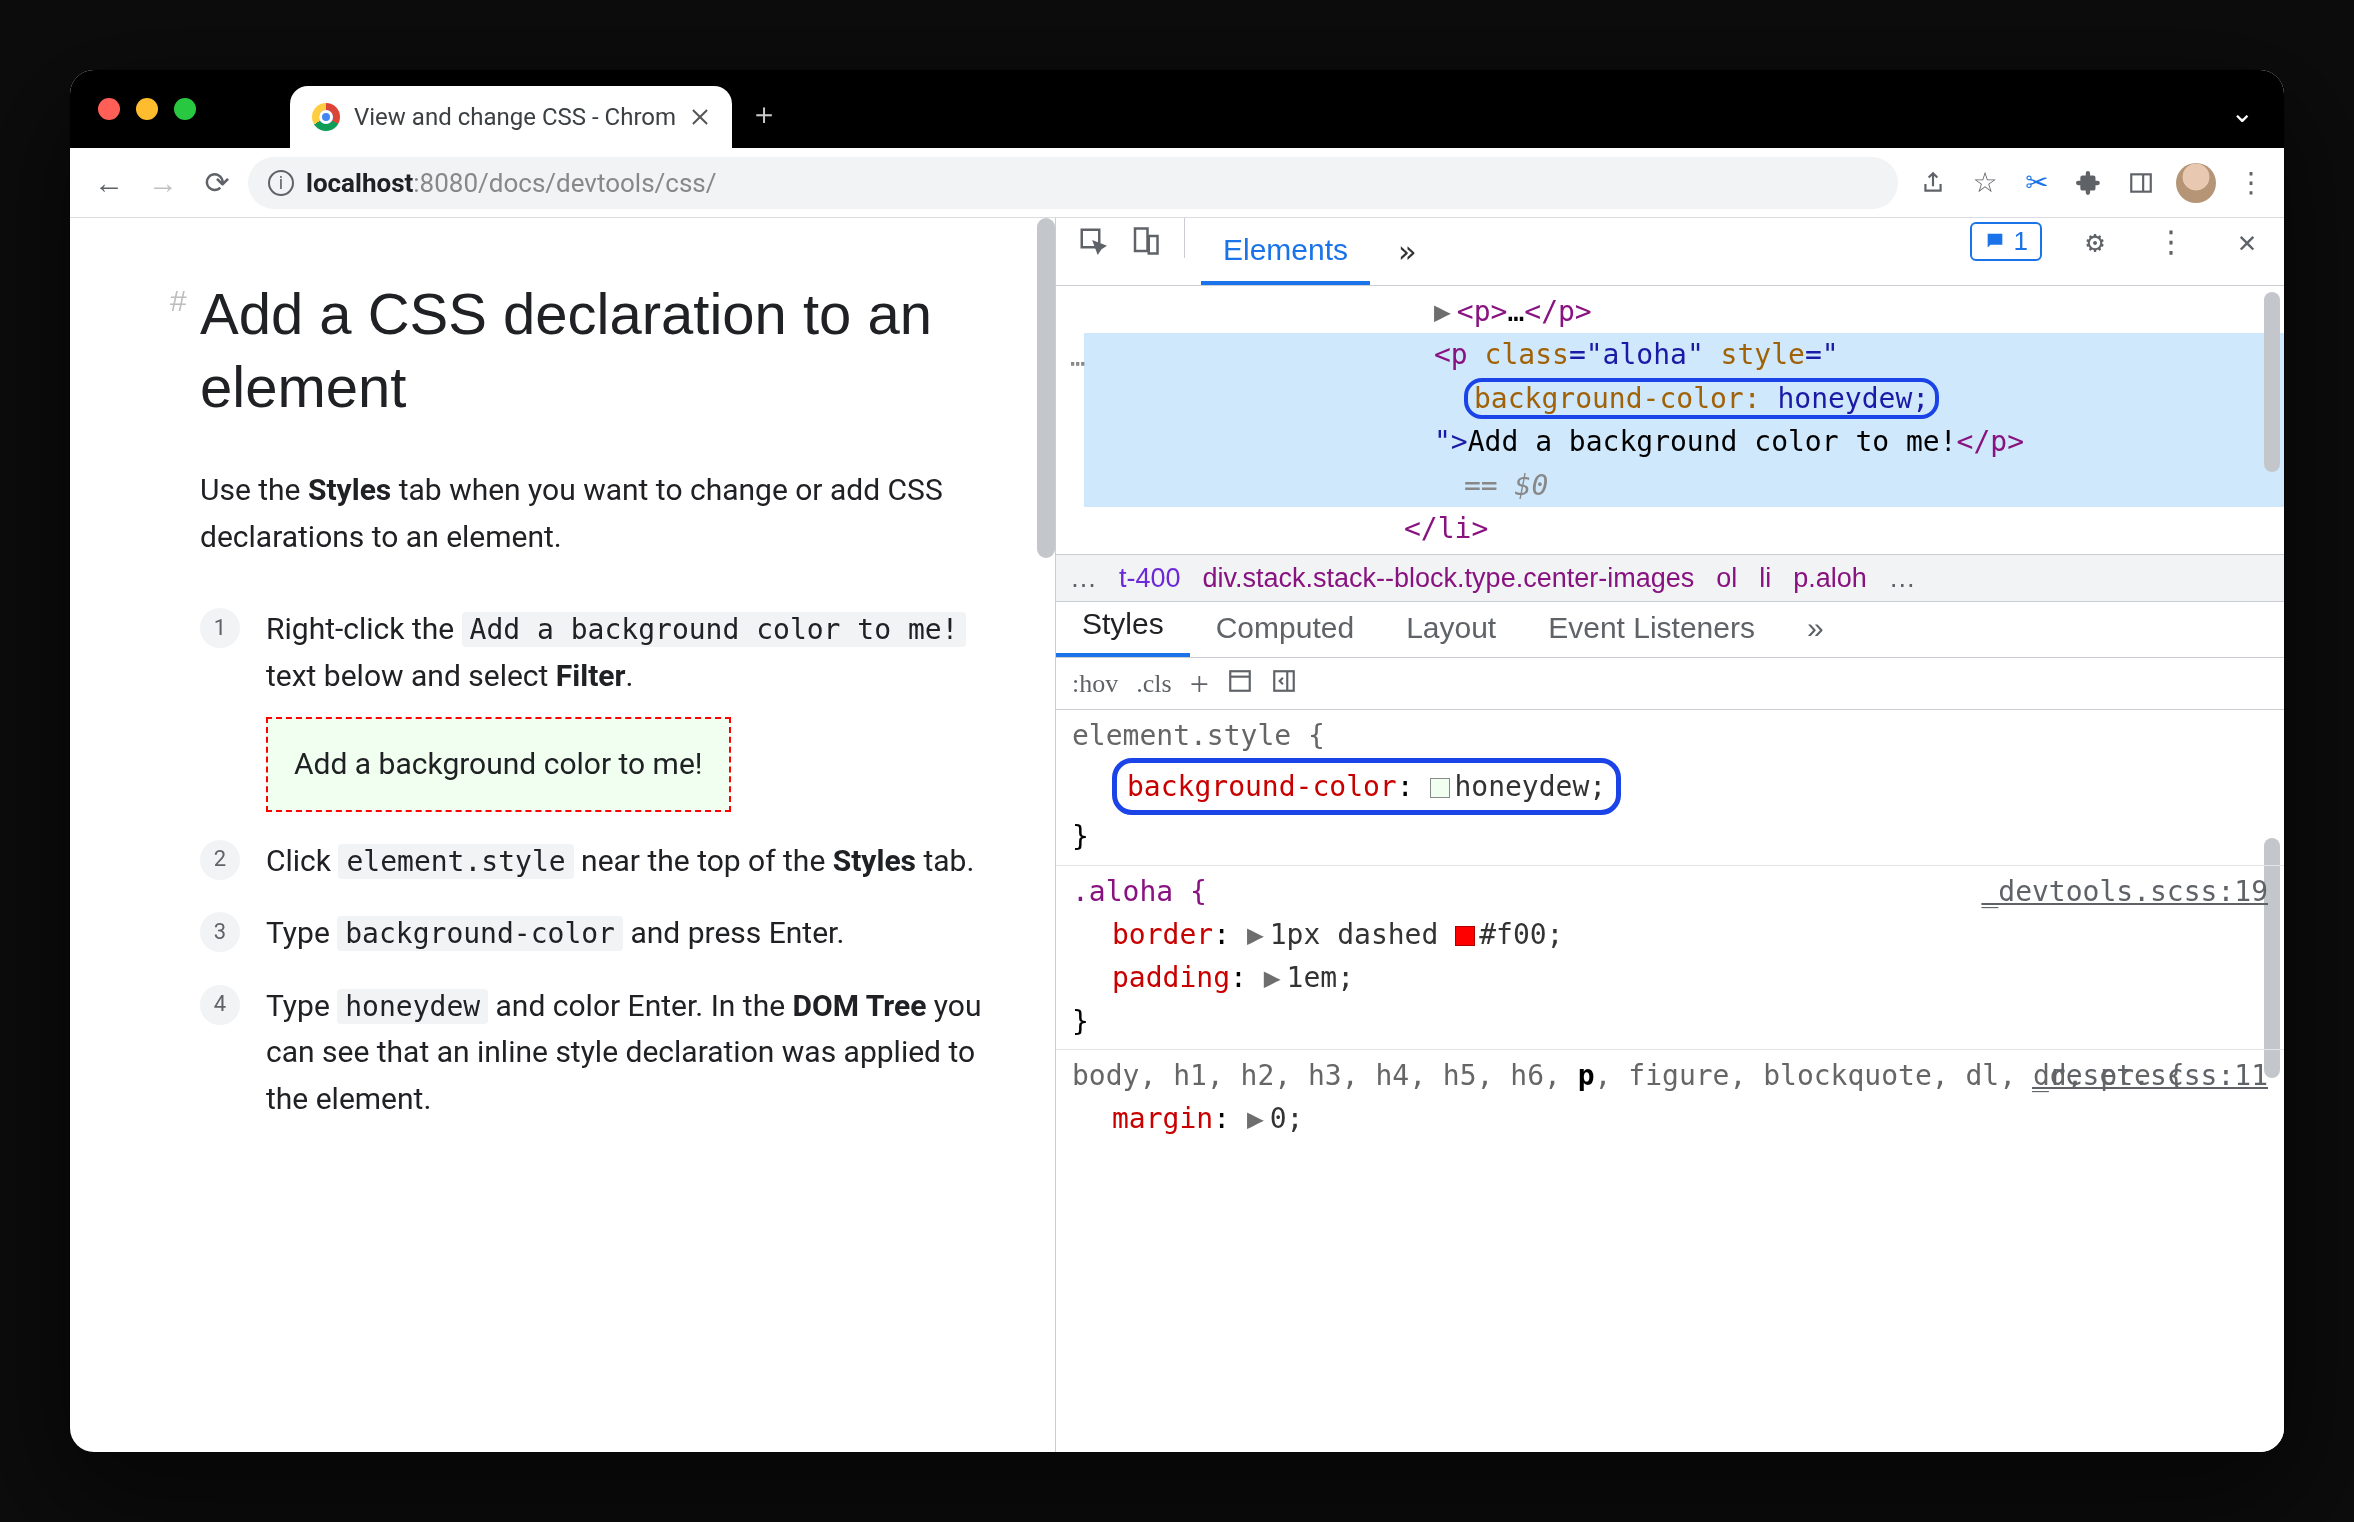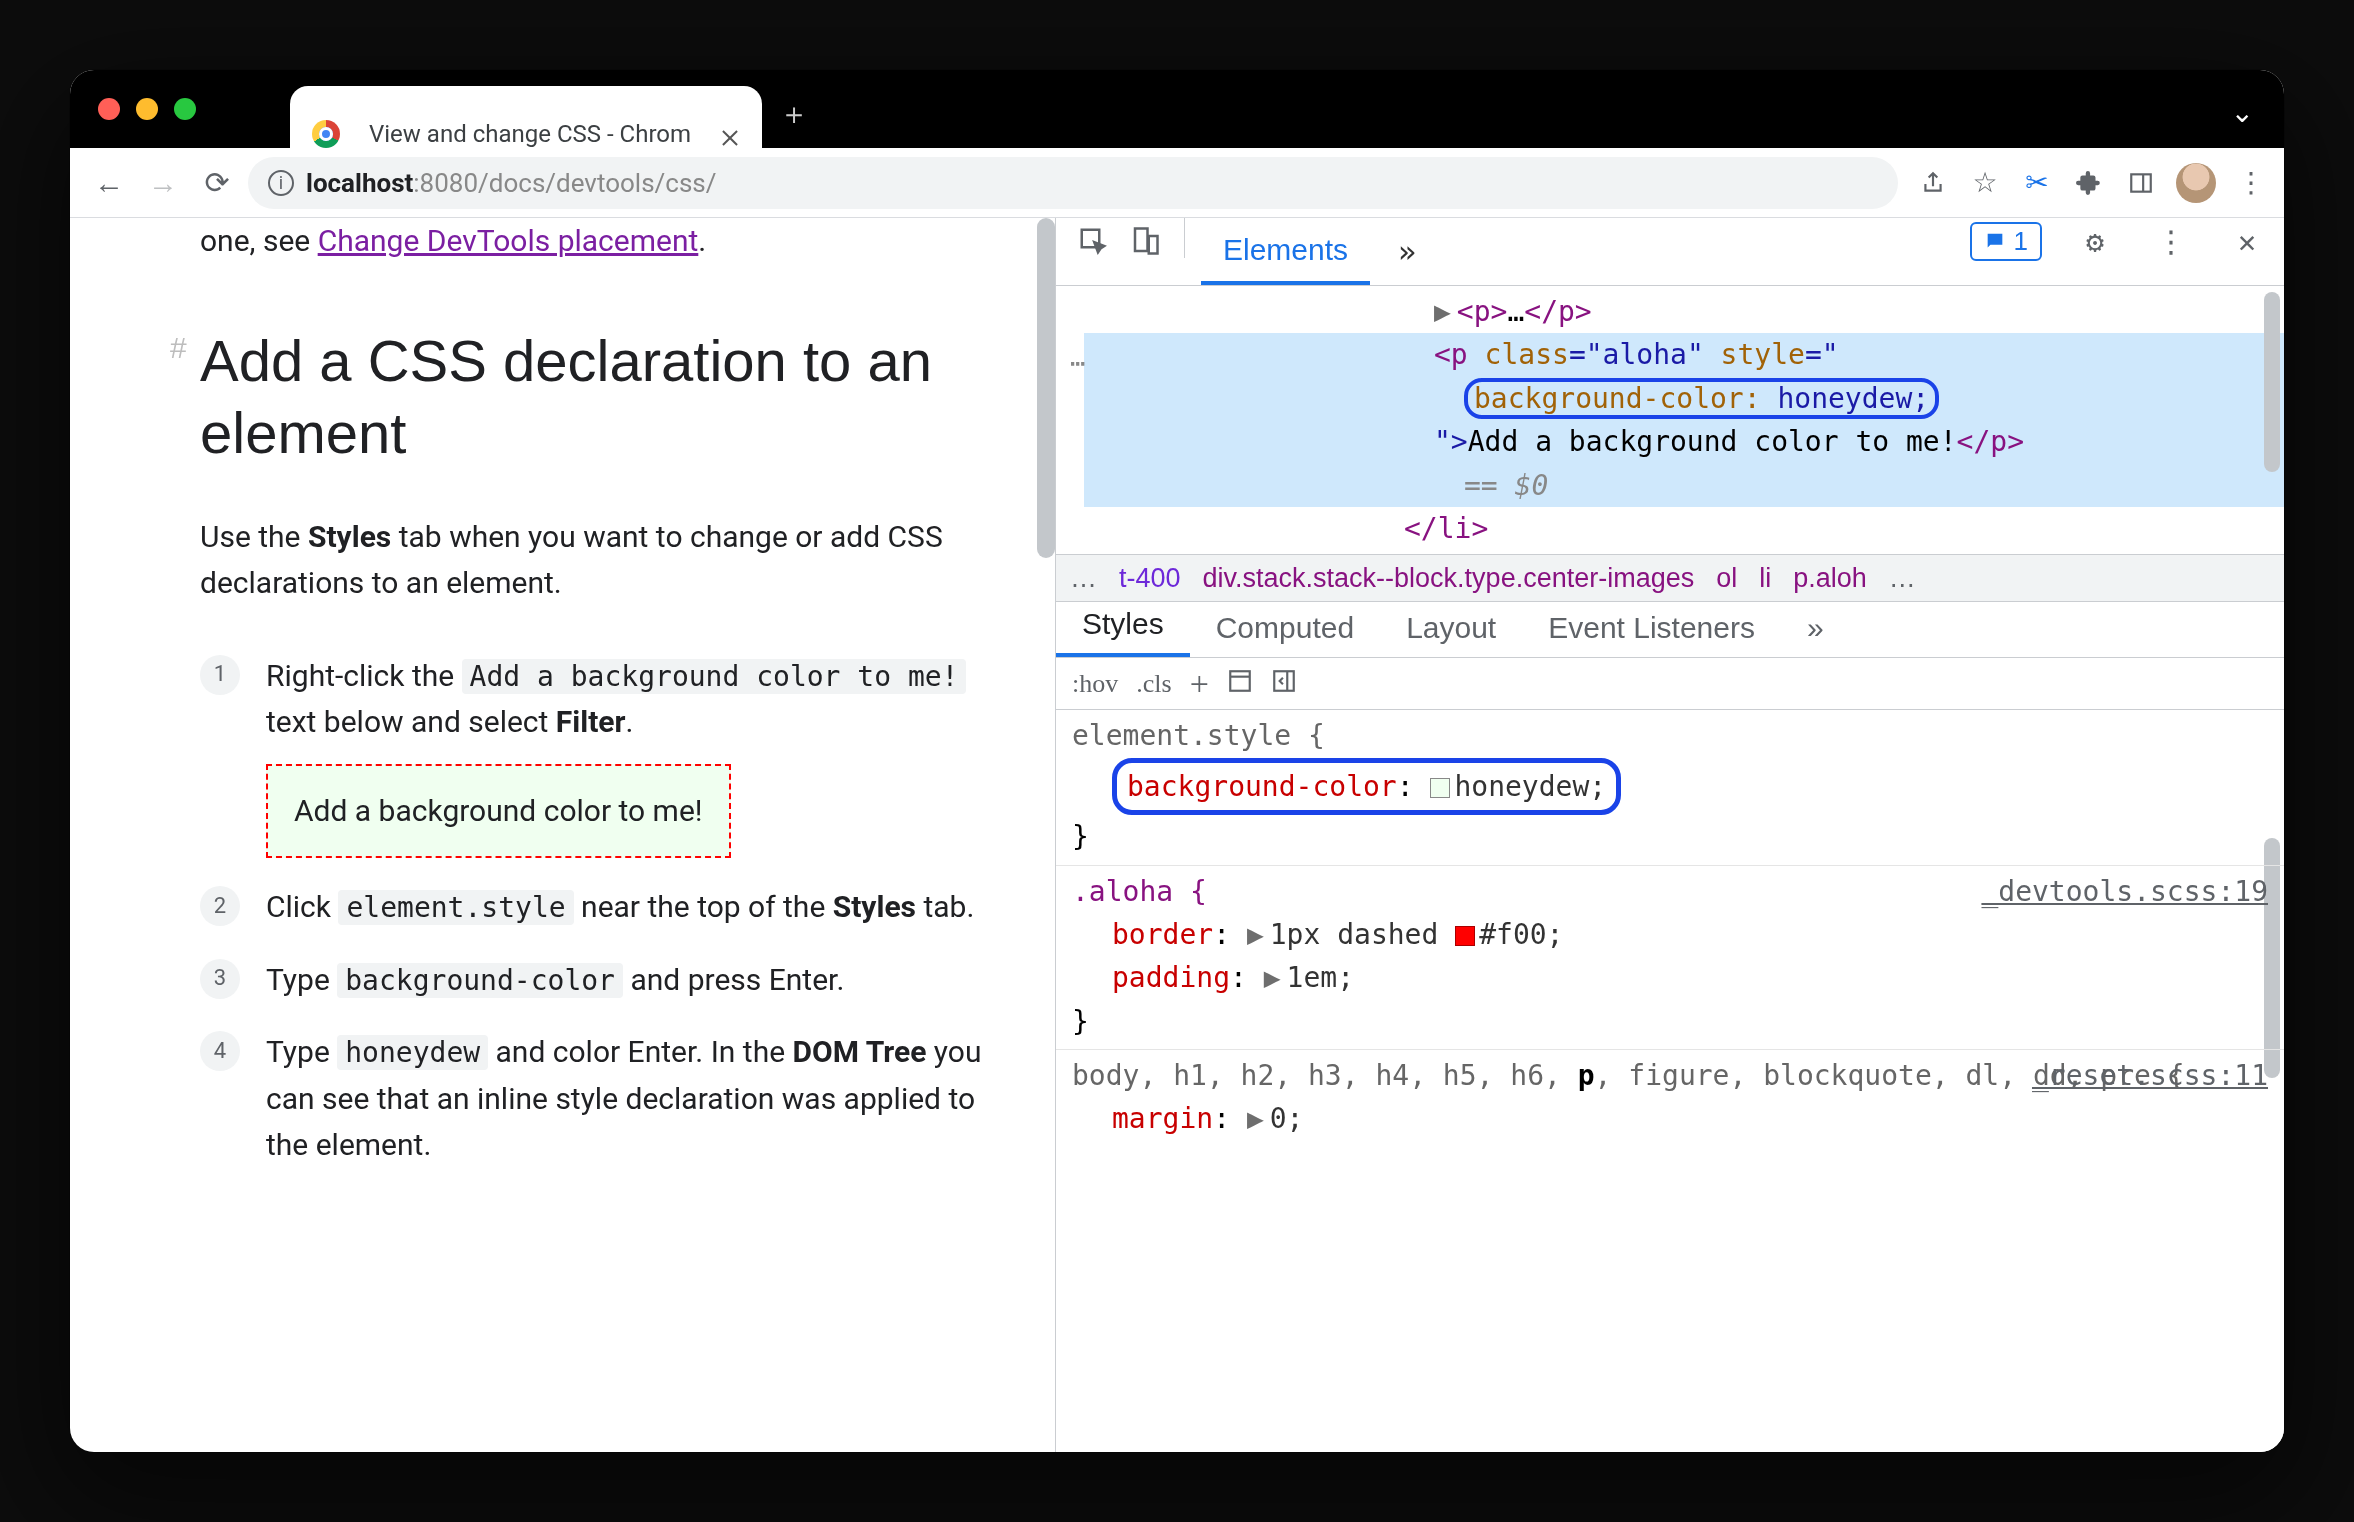--- a/index.html
+++ b/index.html
@@ -7,21 +7,21 @@
 .frame { position: relative; width: 2354px; height: 1522px; background: transparent; }
 .window {
   position: absolute; left: 70px; top: 70px; width: 2214px; height: 1382px;
   background: #fff; border-radius: 24px; overflow: hidden;
   box-shadow: 0 40px 120px 20px rgba(0,0,0,0.55), 0 0 0 1px rgba(0,0,0,0.2);
 }
 .tabstrip { height: 78px; background: #000; display: flex; align-items: flex-end; padding-left: 20px; position: relative; }
 .traffic { display: flex; gap: 16px; position: absolute; left: 28px; top: 28px; }
 .dot { width: 22px; height: 22px; border-radius: 50%; }
 .dot.red { background: #ff5f57; } .dot.yellow { background: #febc2e; } .dot.green { background: #28c840; }
-.tab { margin-left: 200px; background: #fff; border-radius: 18px 18px 0 0; height: 62px; display: flex; align-items: flex-end; padding: 0 22px; gap: 29px; font-size: 24px; color: #3c4043; }
+.tab { margin-left: 200px; background: #fff; border-radius: 18px 18px 0 0; height: 62px; display: flex; align-items: center; padding: 0 22px; gap: 14px; font-size: 24px; color: #3c4043; }
 .tab .favicon { width: 28px; height: 28px; border-radius: 50%; background: conic-gradient(#db4437 0 33%, #0f9d58 33% 66%, #ffcd40 66% 100%); position: relative; }
 .tab .favicon::after { content:""; position:absolute; left:7px; top:7px; width:14px; height:14px; background:#4285f4; border-radius:50%; box-shadow:0 0 0 3px #fff inset; }
 .tab .close { width: 20px; height: 20px; position: relative; }
 .tab .close::before,.tab .close::after { content:""; position:absolute; left:9px; top:0; width:2px; height:20px; background:#555; }
 .tab .close::before { transform: rotate(45deg);} .tab .close::after { transform: rotate(-45deg);}
 .newtab { width: 48px; height: 48px; margin-left: 8px; margin-bottom: 10px; display:flex; align-items:center; justify-content:center; color:#ccc; font-size:30px; }
 .cheva { position:absolute; right: 30px; top: 26px; color:#fff; font-size: 28px; }
 .toolbar { height: 70px; background: #fff; display:flex; align-items:center; padding: 0 16px; gap: 8px; border-bottom: 1px solid #dadce0;}
 .navbtn { width: 46px; height: 46px; display:flex; align-items:center; justify-content:center; color:#5f6368; font-size: 30px; border-radius:50%; }
 .omni { flex:1; height: 52px; background:#f1f3f4; border-radius: 26px; display:flex; align-items:center; padding:0 20px; gap:12px; font-size: 26px; color:#202124; }
@@ -133,23 +133,20 @@
           </div>
         <div class="avatar"></div>
         <div class="i">⋮</div>
       </div>
     </div>
 
     <div class="content">
 
       <div class="page">
         <div class="sb"></div>
-        <p>
-          <span>one, see </span><a href="#">Change DevTools placement</a><span>.</span>
-        </p>
         <h2 class="heading">Add a CSS declaration to an element</h2>
         <p>
           <span>Use the </span><b>Styles</b><span> tab when you want to change or add CSS declarations to an element.</span>
         </p>
         <div class="steps">
           <div class="step">
             <div class="num">1</div>
             <div class="body">
               <span>Right-click the </span><span class="code">Add a background color to me!</span><span> text below and select </span><b>Filter</b><span>.</span>
               <div class="demo-box">Add a background color to me!</div>

